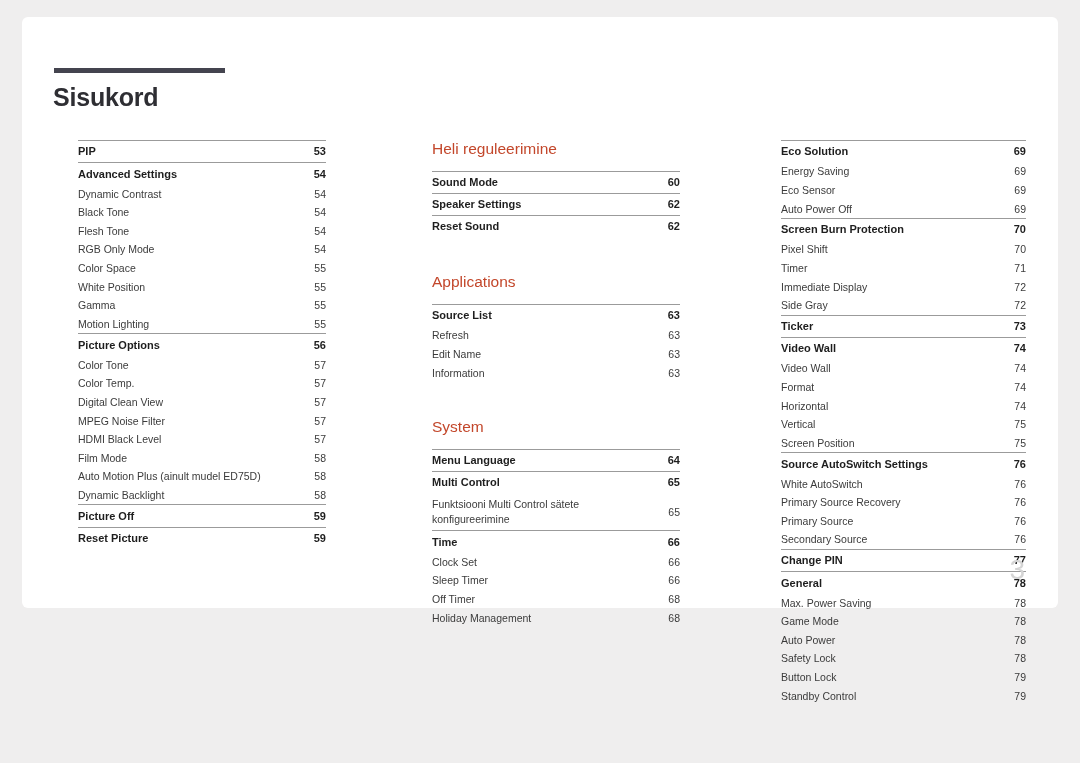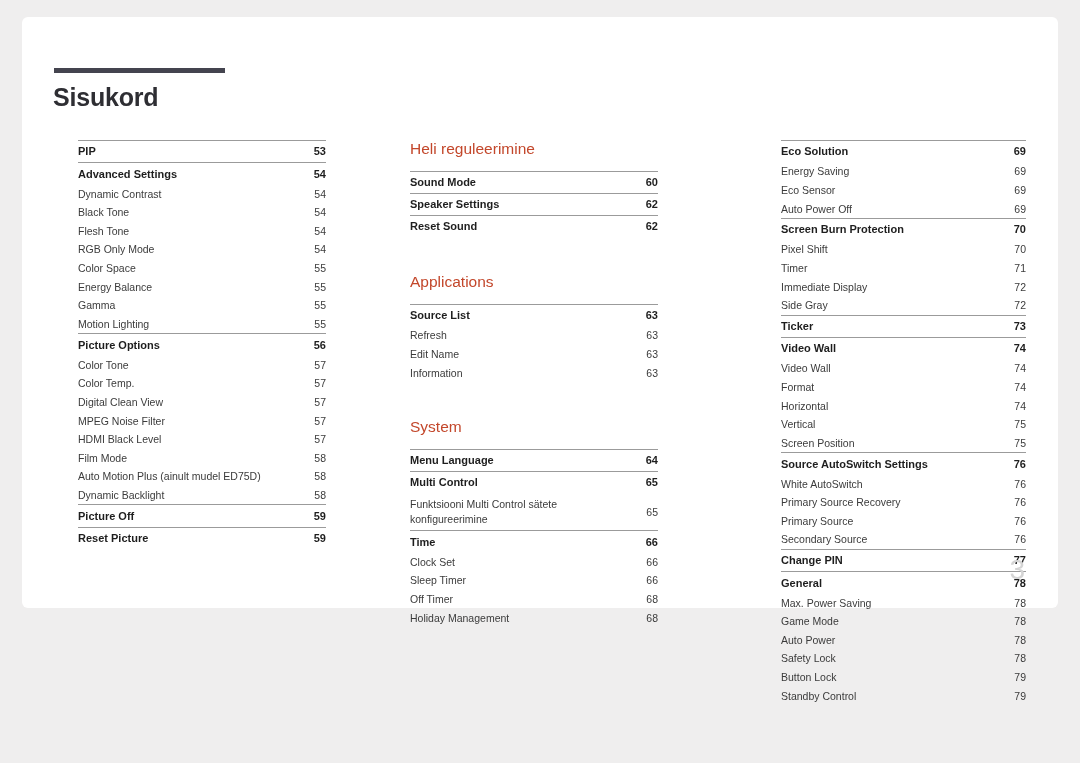--- a/index.html
+++ b/index.html
@@ -41,21 +41,21 @@
     color: #2e2e33;
     letter-spacing: -0.2px;
   }
 
   
   .col {
     position: absolute;
     top: 123px;
   }
   .col-1 { left: 32px;  width: 248px; margin-left: 24px; }
-  .col-2 { left: 388px; width: 248px; }
+  .col-2 { left: 410px; width: 248px; }
   .col-3 { left: 759px; width: 245px; }
 
   
   .sec-heading {
     color: #c3472b;
     font-size: 15.5px;
     font-weight: normal;
     margin: 0 0 12px 0;
     line-height: 1.2;
   }
@@ -141,21 +141,21 @@
         </div>
         <div class="row sub">
           <span class="label">RGB Only Mode</span>
           <span class="pg">54</span>
         </div>
         <div class="row sub">
           <span class="label">Color Space</span>
           <span class="pg">55</span>
         </div>
         <div class="row sub">
-          <span class="label">Energy Balance</span>
+          <span class="label">White Position</span>
           <span class="pg">55</span>
         </div>
         <div class="row sub">
           <span class="label">Gamma</span>
           <span class="pg">55</span>
         </div>
         <div class="row sub">
           <span class="label">Motion Lighting</span>
           <span class="pg">55</span>
         </div>

